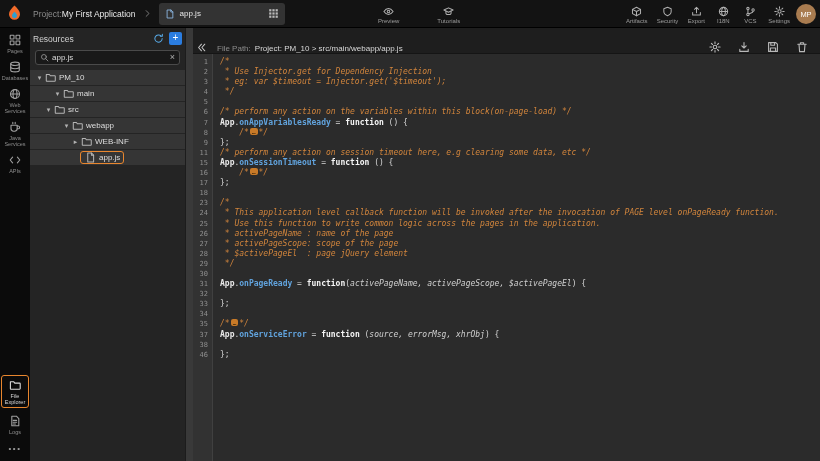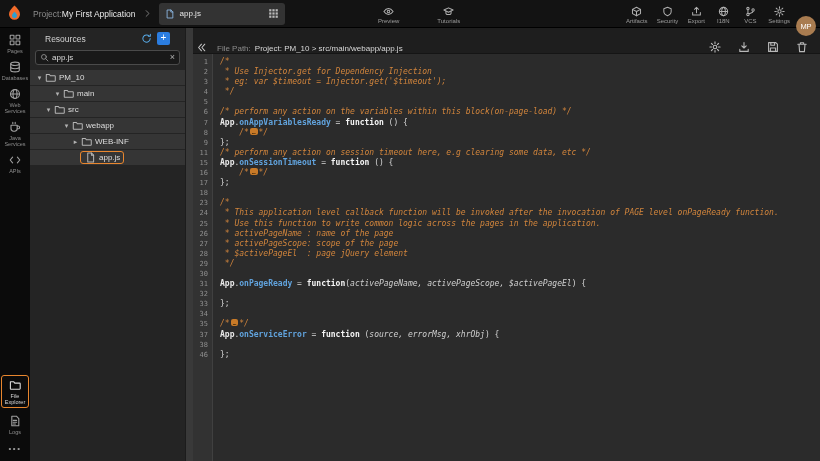--- a/index.html
+++ b/index.html
@@ -18,41 +18,41 @@
     align-items:center;padding:0 6px;gap:5px;flex:none}
   .ficon{width:10px;height:10px;color:#8ab4dd;flex:none}
   .fname{font-size:8px;color:#e6e6e6;flex:1}
   .gicon{width:11px;height:11px;color:#b9b9b9;flex:none}
   .topcenter{position:absolute;left:378px;top:3px;height:23px;display:flex;gap:38px}
   .topright{position:absolute;right:30px;top:3px;height:23px;display:flex;gap:9px}
   .topitem{display:flex;flex-direction:column;align-items:center;justify-content:center;
     color:#b0b0b0;min-width:18px;cursor:pointer}
   .ticon{width:11px;height:11px}
   .tlabel{font-size:6px;color:#9c9c9c;margin-top:1px;white-space:nowrap}
-  .avatar{position:absolute;right:4px;top:16px;width:20px;height:20px;border-radius:50%;
+  .avatar{position:absolute;right:4px;top:4px;width:20px;height:20px;border-radius:50%;
     background:#a97c50;color:#fff;font-size:7.5px;font-weight:normal;display:flex;
     align-items:center;justify-content:center}
 
   
   .rail{position:absolute;top:28px;bottom:0;left:0;width:30px;background:#0b0b0b;
     display:flex;flex-direction:column;align-items:center;z-index:5}
   .rail-top{display:flex;flex-direction:column;align-items:center;padding-top:6px}
   .ritem{width:28px;display:flex;flex-direction:column;align-items:center;
     margin-bottom:7px;color:#a0a0a0;cursor:pointer}
   .ricon{width:12px;height:12px}
   .rlabel{font-size:5.5px;line-height:6px;text-align:center;color:#8d8d8d;margin-top:2px}
   .ritem.active{border:1.5px solid #e8862e;border-radius:3px;padding:3px 0 2px;color:#dcdcdc}
   .ritem.active .rlabel{color:#d8d8d8}
   .rail-bottom{margin-top:auto;display:flex;flex-direction:column;align-items:center}
   .more{color:#9c9c9c;font-size:8px;letter-spacing:1.5px;padding:2px 0 8px;cursor:pointer}
 
   
   .resources{position:absolute;top:28px;bottom:0;left:30px;width:155px;background:#242424;
     display:flex;flex-direction:column}
-  .res-head{height:21px;display:flex;align-items:center;padding:0 15px;gap:5px;flex:none}
+  .res-head{height:21px;display:flex;align-items:center;padding:0 3px;gap:5px;flex:none}
   .res-title{flex:1;font-size:8.5px;color:#d2d2d2}
   .res-refresh{width:11px;height:11px;color:#57a8e4;cursor:pointer}
   .res-add{width:13px;height:13px;background:#2b7de0;border-radius:2px;color:#fff;
     font-size:10px;line-height:12px;text-align:center;cursor:pointer}
   .search{height:15px;margin:1px 5px 5px;background:#191919;border:1px solid #4a4a4a;
     border-radius:3px;display:flex;align-items:center;padding:0 4px;gap:3px;flex:none}
   .sicon{width:9px;height:9px;color:#9a9a9a;flex:none}
   .sinput{flex:1;background:transparent;border:none;outline:none;color:#dcdcdc;
     font-size:8px;font-family:"Liberation Sans",sans-serif;min-width:0}
   .sclear{color:#b0b0b0;font-size:9px;line-height:9px;flex:none;cursor:pointer}

